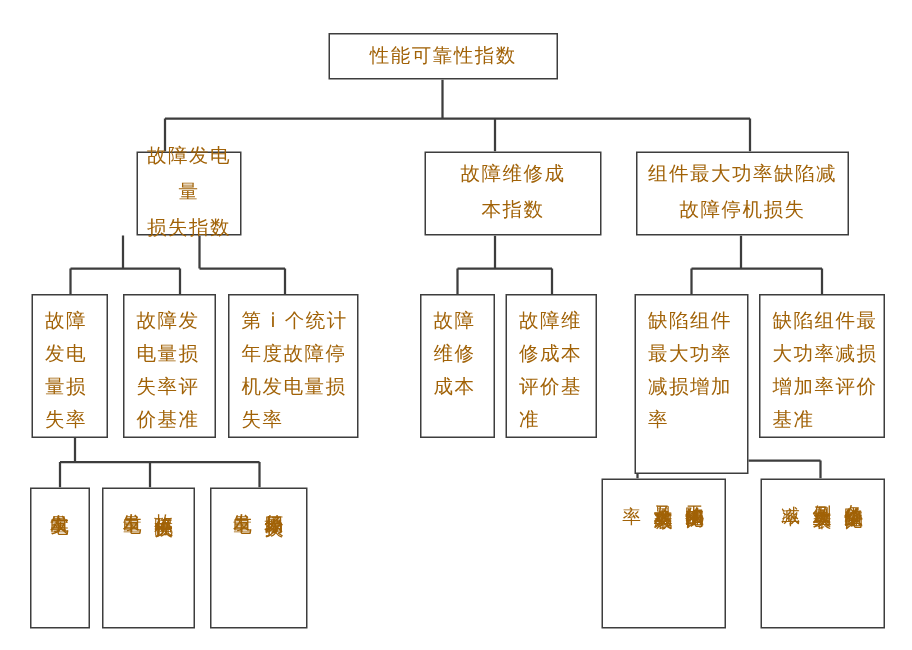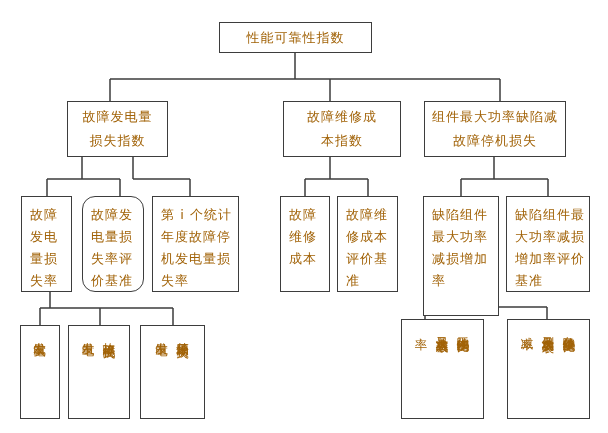--- a/index.html
+++ b/index.html
@@ -64,35 +64,35 @@
       M82 157 V179 M47 179 H120 M47 179 V196 M120 179 V196
       M133 157 V179 M133 179 H190 M190 179 V196
       M330 157 V179 M305 179 H368 M305 179 V196 M368 179 V196
       M494 157 V179 M461 179 H548 M461 179 V196 M548 179 V196
       M50 292 V308 M40 308 H173 M40 308 V325 M100 308 V325 M173 308 V325
       M461 292 V307 M425 307 H547 M425 307 V319 M547 307 V319"></path>
   </svg>
 
   <div class="box hc" style="left:219px; top:22px; width:153px; height:31px;">性能可靠性指数</div>
 
-  <div class="box hc" style="left:67px; top:101px; width:101px; height:56px;text-align:center;">故障发电量
+  <div class="box hc" style="left:91px; top:101px; width:70px; height:56px;text-align:center;">故障发电量
 损失指数</div>
 
   <div class="box hc" style="left:283px; top:101px; width:118px; height:56px;">故障维修成
 本指数</div>
 
   <div class="box hc" style="left:424px; top:101px; width:142px; height:56px;">组件最大功率缺陷减
 故障停机损失</div>
 
   <div class="box l3" style="left:21px; top:196px; width:51px; height:96px;">故障
 发电
 量损
 失率</div>
 
-  <div class="box l3" style="left:82px; top:196px; width:62px; height:96px;border-radius:13px;">故障发
+  <div class="box l3" style="left:82px; top:196px; width:62px; height:96px;">故障发
 电量损
 失率评
 价基准</div>
 
   <div class="box l3" style="left:152px; top:196px; width:87px; height:96px;">第 i 个统计
 年度故障停
 机发电量损
 失率</div>
 
   <div class="box l3" style="left:280px; top:196px; width:50px; height:96px;">故障

